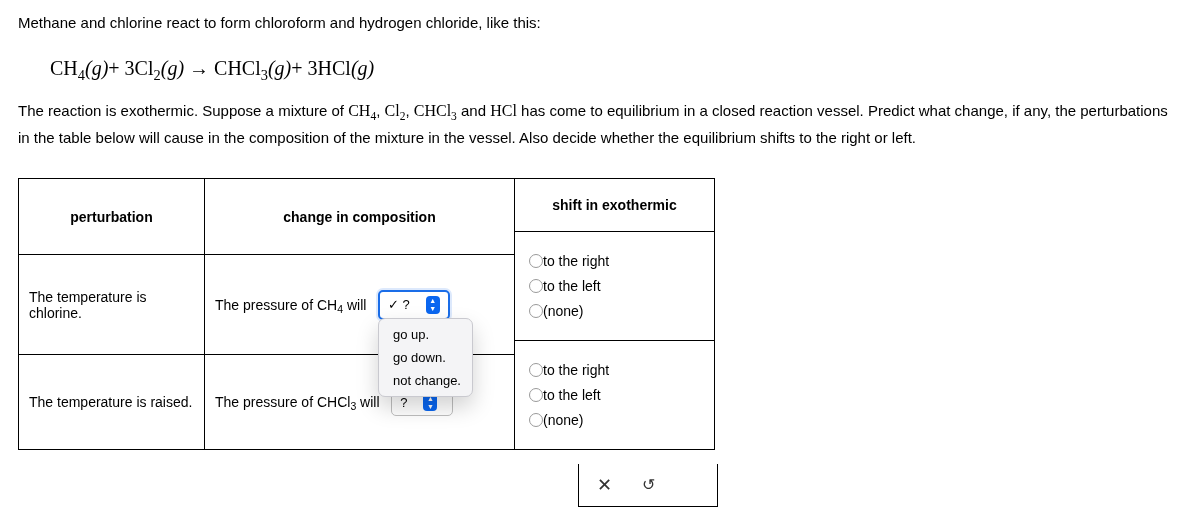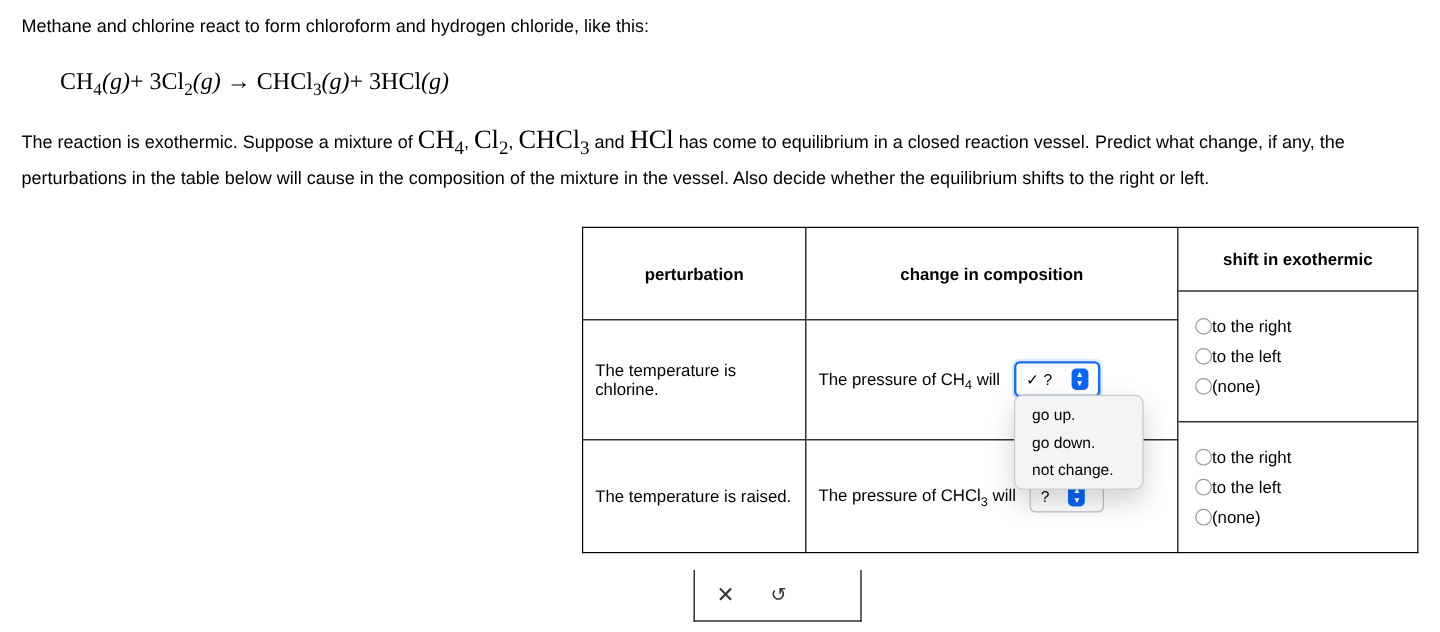--- a/index.html
+++ b/index.html
@@ -13,24 +13,24 @@
     }
     .intro { margin-bottom: 24px; line-height: 1.4; }
     .equation {
       font-family: 'Times New Roman', serif;
       font-size: 20px;
       margin: 8px 0 14px 32px;
     }
     .equation .sub { font-size: 0.72em; vertical-align: sub; }
     .equation .ital { font-style: italic; }
     .description { line-height: 1.6; margin-bottom: 28px; }
-    .chem { font-family: 'Times New Roman', serif; font-size: 22px; }
+    .chem { font-family: 'Times New Roman', serif; font-size: 16px; }
     .chem .sub { font-size: 0.72em; vertical-align: sub; }
 
-    .main-row { display: flex; gap: 18px; align-items: flex-start; justify-content: flex-end; }
+    .main-row { display: flex; gap: 18px; align-items: flex-start; }
 
     table.qtable {
       border-collapse: collapse;
       border: 1.5px solid #000;
     }
     table.qtable th, table.qtable td {
       border: 1.5px solid #000;
       padding: 18px 10px;
       text-align: left;
       vertical-align: middle;
@@ -83,21 +83,21 @@
     .dropdown-menu {
       position: absolute;
       top: 28px;
       left: 0;
       background: #f4f4f6;
       border: 1px solid #c9c9cf;
       border-radius: 7px;
       padding: 4px 0;
       box-shadow: 0 10px 22px rgba(0,0,0,0.18);
       z-index: 20;
-      width: 108px;
+      width: 95px;
       font-size: 13px;
     }
     .dropdown-menu .item {
       padding: 4px 14px;
       white-space: nowrap;
     }
 
     .shift-panel {
       border: 1.5px solid #000;
       border-left: none;

